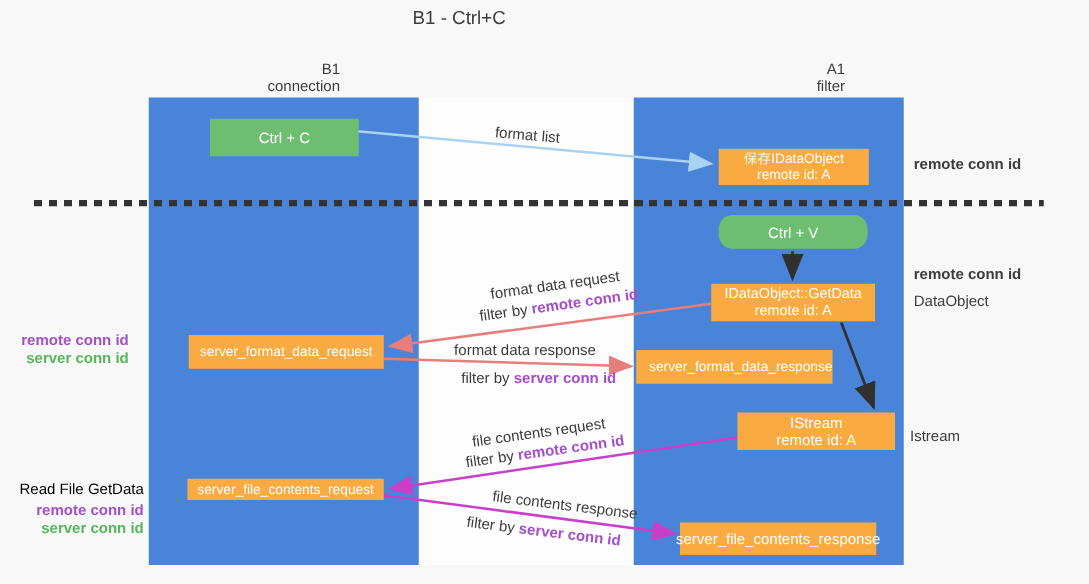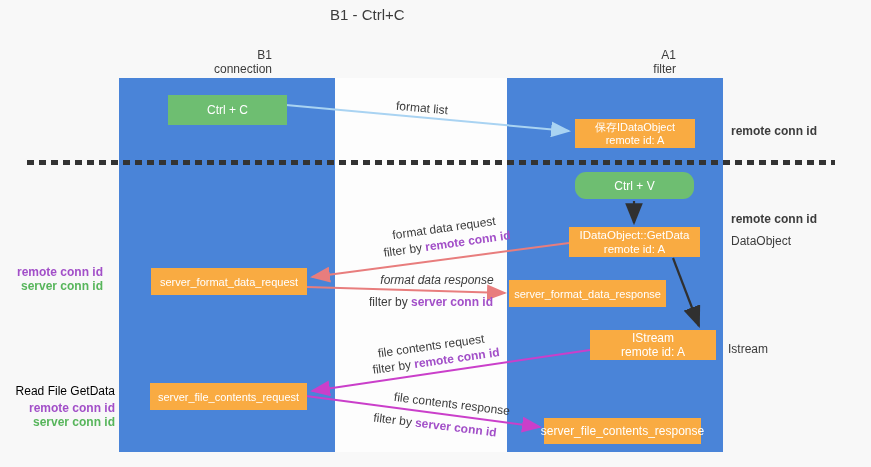--- a/index.html
+++ b/index.html
@@ -22,23 +22,23 @@
   .hdr-left{left:152px;} .hdr-right{left:556px;}
   .node{position:absolute;display:flex;flex-direction:column;align-items:center;
         justify-content:center;color:#fff;font-size:12px;line-height:14px;text-align:center;}
   .green{background:var(--action-green);}
   .orange{background:var(--message-orange);}
   .n-ctrl-c{left:168px;top:95px;width:119px;height:30px;}
   .n-save{left:575px;top:119px;width:120px;height:29px;font-size:11px;line-height:13px;}
   .n-ctrl-v{left:575px;top:172px;width:119px;height:27px;border-radius:11px;}
   .n-getdata{left:569px;top:227px;width:131px;height:30px;font-size:11.5px;line-height:14px;}
   .n-freq{left:151px;top:268px;width:156px;height:27px;font-size:11px;}
-  .n-fresp{left:509px;top:280px;width:157px;height:27px;font-size:11px;}
+  .n-fresp{left:509px;top:280px;width:157px;height:27px;font-size:11px;align-items:flex-end;}
   .n-istream{left:590px;top:330px;width:126px;height:30px;}
-  .n-fcreq{left:150px;top:383px;width:157px;height:27px;font-size:11px;}
+  .n-fcreq{left:150px;top:383px;width:157px;height:17px;font-size:11px;}
   .n-fcresp{left:544px;top:418px;width:157px;height:26px;font-size:12px;}
   .dash-line{position:absolute;left:27px;top:160px;width:808px;height:5px;
              background:repeating-linear-gradient(90deg,#333 0 7px,transparent 7px 12px);}
   .edge-label{position:absolute;white-space:nowrap;font-size:12px;color:var(--ink);
               transform:translate(-50%,-50%);}
   .rot-neg{transform:translate(-50%,-50%) rotate(-8deg);}
   .rot-pos{transform:translate(-50%,-50%) rotate(7deg);}
   .rot-slight{transform:translate(-50%,-50%) rotate(5deg);}
   .remote{color:var(--remote-purple);font-weight:bold;}
   .server{color:var(--server-green);font-weight:bold;}
@@ -133,21 +133,21 @@
     <span>server_file_contents_response</span>
   </div>
 
   <div class="edge-label rot-slight" style="left:422px;top:108px;">format list</div>
 
   <div class="edge-label rot-neg" style="left:444px;top:228px;">format data request</div>
   <div class="edge-label rot-neg" style="left:447px;top:244px;">
     <span>filter by </span><span class="remote">remote conn id</span>
   </div>
 
-  <div class="edge-label" style="left:437px;top:280px;font-style:italic;">format data response</div>
+  <div class="edge-label" style="left:420px;top:280px;">format data response</div>
   <div class="edge-label" style="left:431px;top:302px;">
     <span>filter by </span><span class="server-mid">server conn id</span>
   </div>
 
   <div class="edge-label rot-neg" style="left:431px;top:346px;">file contents request</div>
   <div class="edge-label rot-neg" style="left:436px;top:361px;">
     <span>filter by </span><span class="remote">remote conn id</span>
   </div>
 
   <div class="edge-label rot-pos" style="left:452px;top:404px;">file contents response</div>

